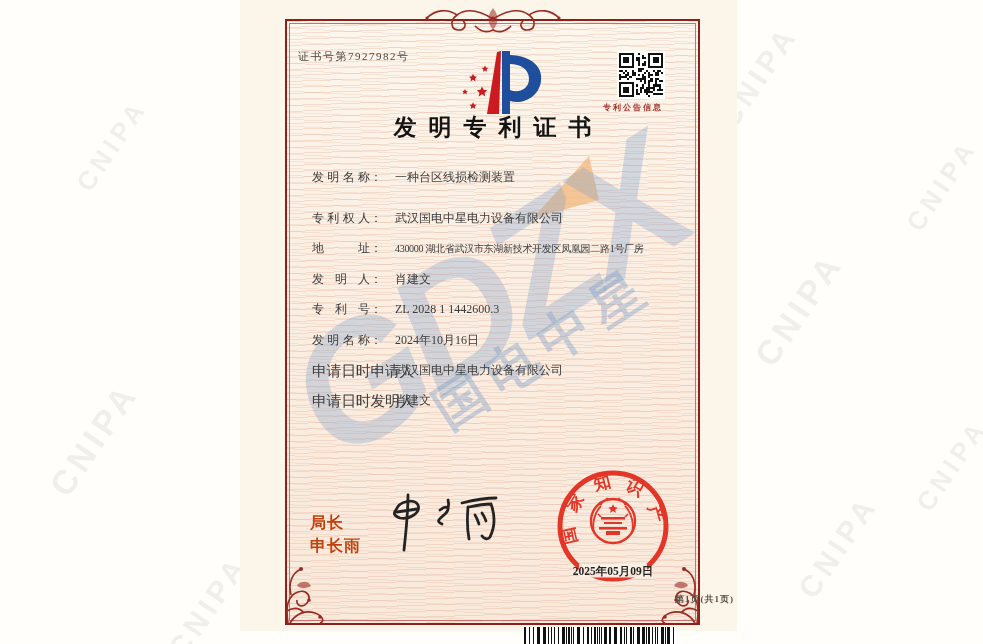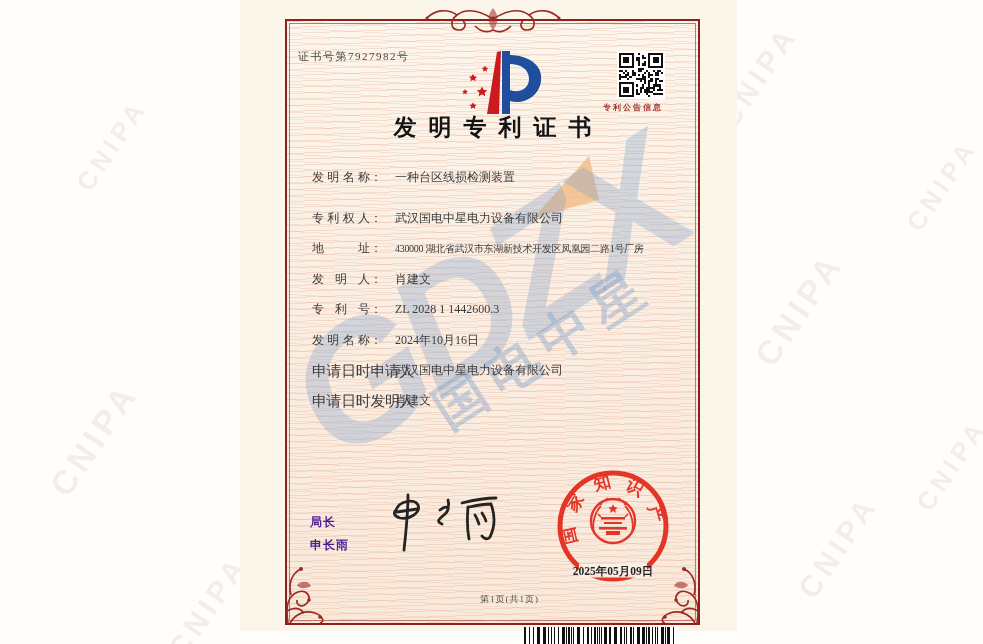--- a/index.html
+++ b/index.html
@@ -51,28 +51,28 @@
   .fcolon { display:inline-block; }
   .fvalue { margin-left:13px; }
   .fvalue.tight { font-size:10px; letter-spacing:-0.3px; }
 
   
   .declaration { position:absolute; left:62px; top:438px; width:376px;
     font-size:9px; letter-spacing:0.2px; line-height:16.5px; color:#30302e; font-style:italic; }
   .declaration .l1 { text-indent:19px; }
 
   
-  .signer { position:absolute; left:70px; top:511px; font-size:12px; color:#4c1d95;
+  .signer { position:absolute; left:70px; top:511px; font-size:16px; color:#c2410c;
     font-family:"Liberation Sans","DejaVu Sans",sans-serif; font-weight:bold; line-height:23px; letter-spacing:1px; }
   .signature { position:absolute; left:142px; top:486px; }
   .seal { position:absolute; left:316px; top:469px; }
 
   
-  .page-num { position:absolute; left:45px; top:593px; width:449px; text-align:center;
-    font-size:9px; letter-spacing:1px; color:#55504a; }
+  .page-num { position:absolute; left:45px; top:593px; width:449px; text-align:right;
+    font-size:9px; letter-spacing:1px; color:#55504a;font-weight:bold; }
   .barcode { position:absolute; left:283px; top:627px; }
 
   .ornament { position:absolute; pointer-events:none; }
 </style>
 </head>
 <body>
 
 <div id="canvas">
 
   <div id="cnipa-layer">

